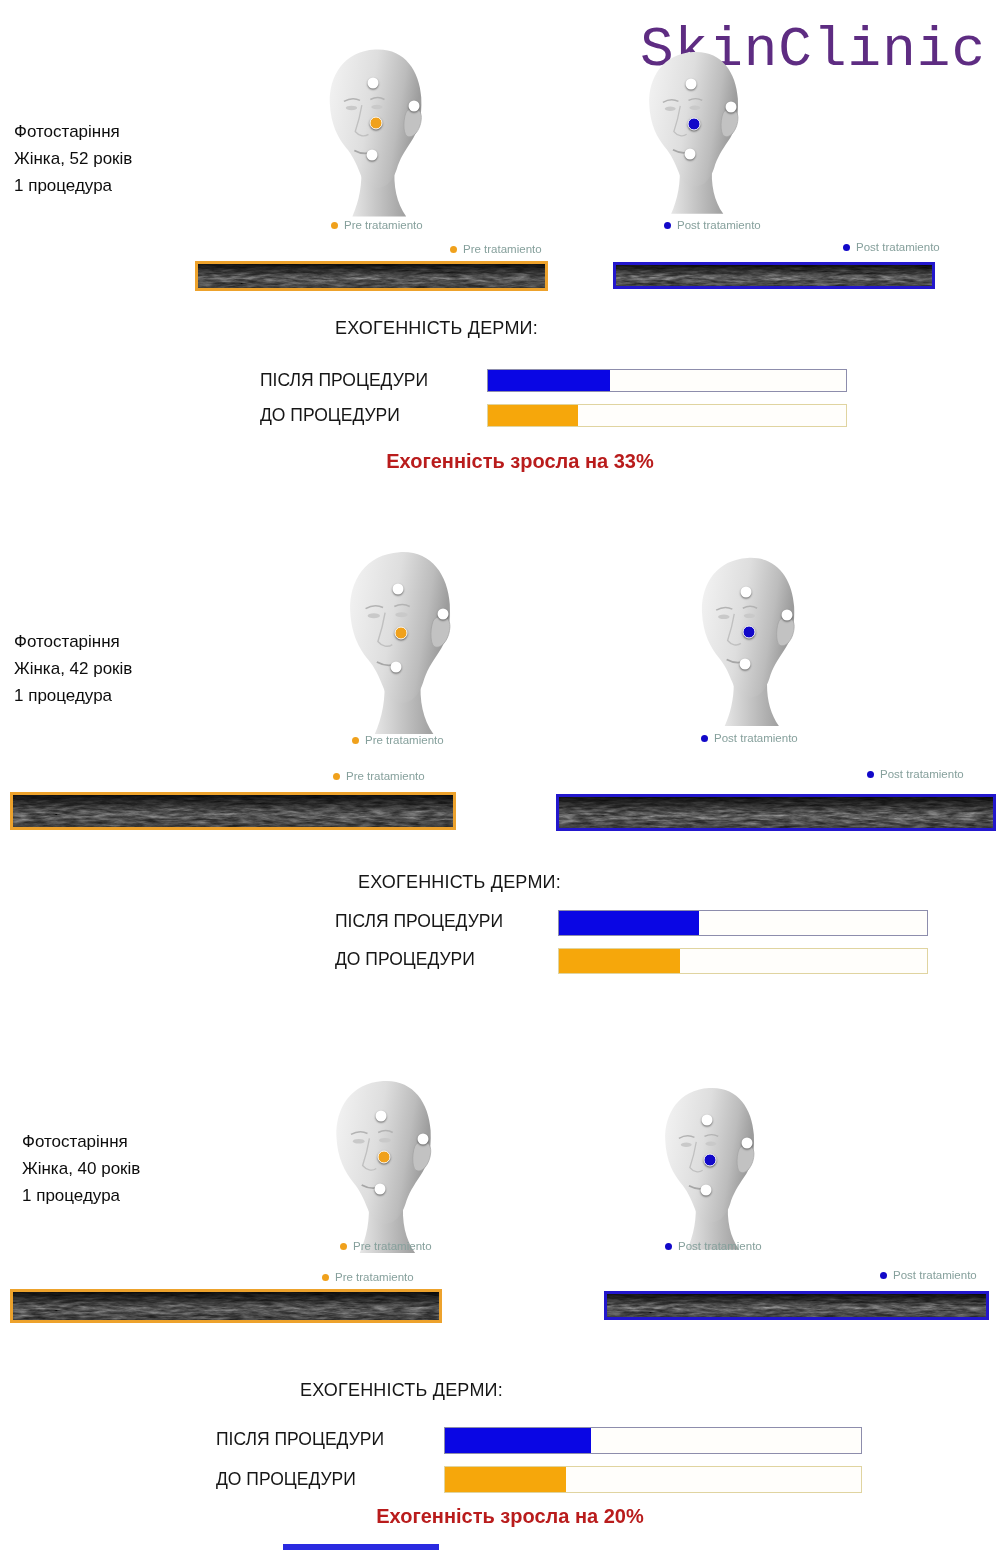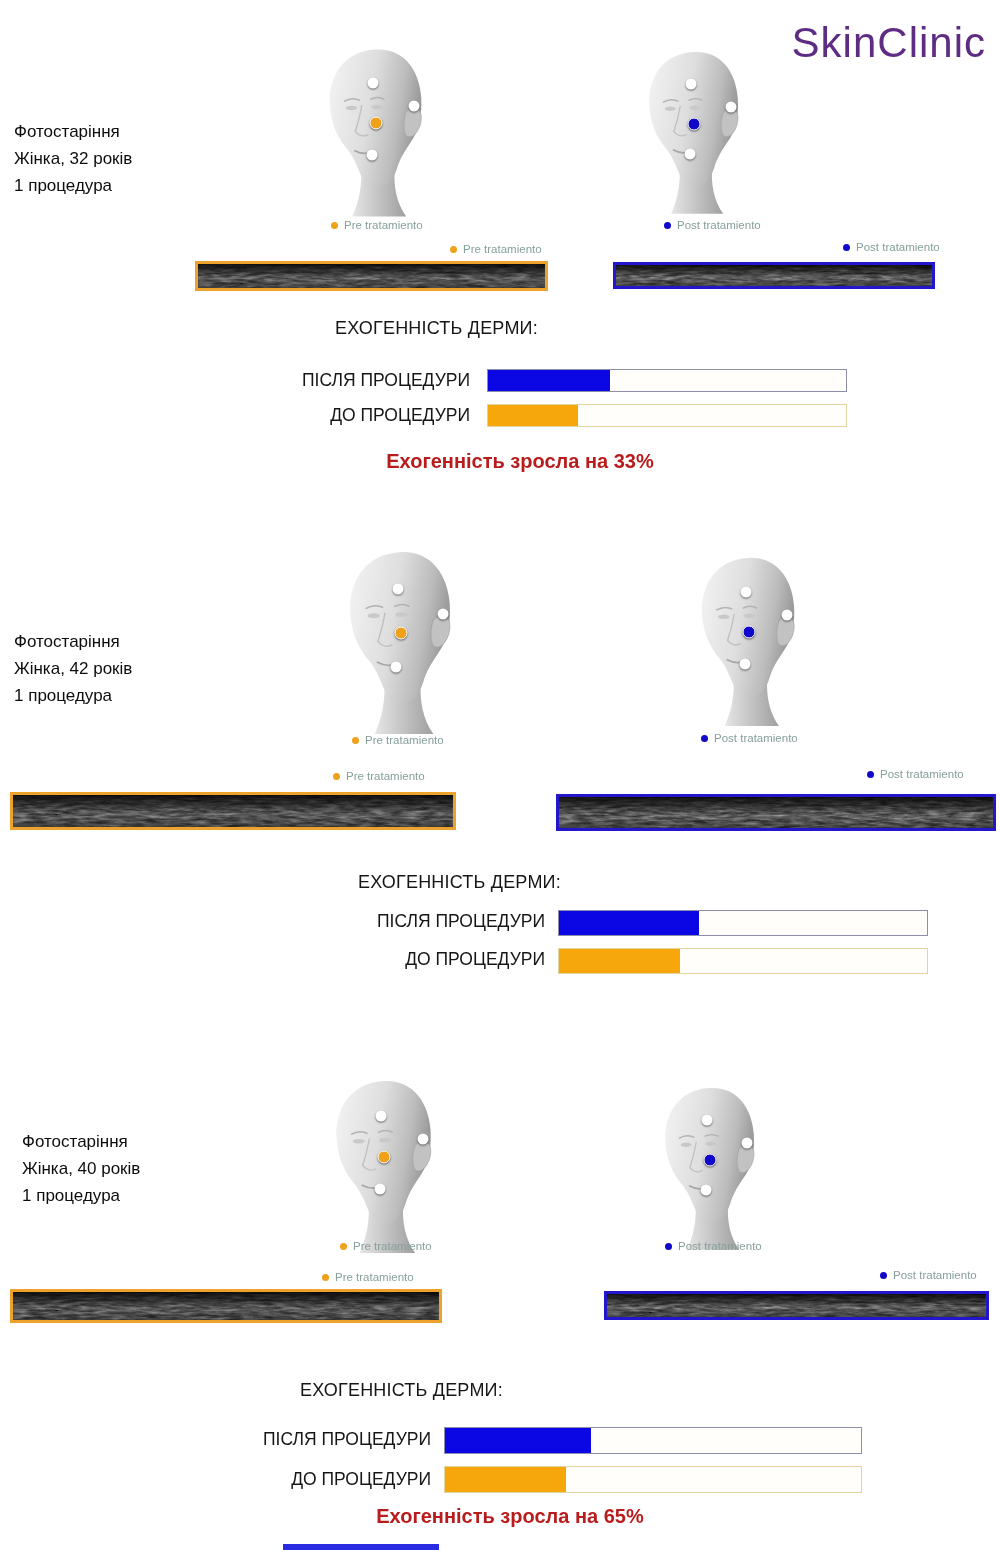--- a/index.html
+++ b/index.html
@@ -6,21 +6,21 @@
   .canvas{position:relative;width:1000px;height:1550px;background:#fff;overflow:hidden;
           font-family:"Liberation Sans",sans-serif;color:#111;}
   .abs{position:absolute;}
 
   
   .brand-left{left:12px;top:18px;display:flex;align-items:center;}
   .brand-nes{font-size:48px;font-weight:700;color:#171717;letter-spacing:-2px;line-height:1;}
   .brand-circle{width:56px;height:56px;border-radius:50%;background:#3db6ce;color:#fff;
                 display:flex;align-items:center;justify-content:center;
                 font-size:30px;font-weight:700;margin-left:3px;}
-  .brand-right{right:14px;top:22px;font-size:42px;color:#5e2c82;letter-spacing:1px;line-height:1;}
+  .brand-right{right:14px;top:22px;font-size:56px;color:#5e2c82;letter-spacing:1px;line-height:1;font-family:Liberation Mono, monospace;}
 
   
   .case-info{font-size:17px;line-height:27px;color:#0d0d0d;white-space:nowrap;}
 
   
   .face{position:absolute;}
   .face svg{width:100%;height:100%;display:block;}
   .dot{position:absolute;width:11px;height:11px;border-radius:50%;background:#fff;
        box-shadow:0 1px 2px rgba(0,0,0,.55);transform:translate(-50%,-50%);}
   .dot.pre{background:#f0a11c;border:1.5px solid #fff;}
@@ -34,21 +34,21 @@
   .b.post{background:#1208c9;}
 
   
   .strip{position:absolute;background:#141414;overflow:hidden;box-sizing:border-box;}
   .strip.pre{border:3px solid #eda22c;}
   .strip.post{border:3px solid #2317cd;}
   .strip svg{display:block;width:100%;height:100%;}
 
   
   .echo-h{position:absolute;font-size:18px;color:#161616;letter-spacing:.2px;}
-  .bar-label{position:absolute;font-size:17.5px;color:#161616;text-align:right;white-space:nowrap;}
+  .bar-label{position:absolute;font-size:17.5px;color:#161616;white-space:nowrap;}
   .bar{position:absolute;background:#fffefb;box-sizing:border-box;}
   .bar.after{border:1px solid #8d8dac;}
   .bar.before{border:1px solid #e0d4a0;}
   .fill{height:100%;}
   .fill.after{background:#0a06e4;}
   .fill.before{background:#f6a70b;}
   .result{position:absolute;font-size:20px;font-weight:700;color:#b91c1c;text-align:center;white-space:nowrap;}
   .sliver{position:absolute;background:#2a2ae0;}
 </style>
 </head>
@@ -83,21 +83,21 @@
     </filter>
   </defs>
 </svg>
 
 <div class="canvas">
 
   <div class="abs brand-right">SkinClinic</div>
 
   <div class="abs case-info" style="left:14px;top:118px;">
     <div>Фотостаріння</div>
-    <div>Жінка, 32 років</div>
+    <div>Жінка, 52 років</div>
     <div>1 процедура</div>
   </div>
 
   <div class="face" style="left:310px;top:44px;width:132px;height:176px;">
     <svg viewBox="0 0 140 185">
       <path d="M54,126 C56,148 52,166 45,182 L102,182 C92,168 88,150 90,128 Z" fill="url(#ng)"></path>
       <path d="M69,5 C36,7 20,33 21,62 C22,85 30,99 38,109 C45,117 49,126 53,136 C57,147 63,152 71,152 C81,152 88,144 92,132 C95,121 101,112 107,103 C115,92 119,77 118,56 C116,26 99,3 69,5 Z" fill="url(#hg)"></path>
       <path d="M103,70 C112,64 119,69 118,79 C117,91 109,100 103,97 C98,94 99,75 103,70 Z" fill="#c2c2c2" stroke="#a0a0a0" stroke-width="0.7"></path>
       <path d="M36,60 q9,-5 17,-1" stroke="#b3b3b3" stroke-width="1.6" fill="none"></path>
       <path d="M64,58 q8,-4 15,0" stroke="#b3b3b3" stroke-width="1.6" fill="none"></path>
@@ -333,17 +333,17 @@
 
   <div class="echo-h" style="left:300px;top:1380px;">ЕХОГЕННІСТЬ ДЕРМИ:</div>
   <div class="bar-label" style="left:216px;top:1429px;width:215px;">ПІСЛЯ ПРОЦЕДУРИ</div>
   <div class="bar after" style="left:444px;top:1427px;width:418px;height:27px;">
     <div class="fill after" style="width: 35%;"></div>
   </div>
   <div class="bar-label" style="left:216px;top:1469px;width:215px;">ДО ПРОЦЕДУРИ</div>
   <div class="bar before" style="left:444px;top:1466px;width:418px;height:27px;">
     <div class="fill before" style="width: 29%;"></div>
   </div>
-  <div class="result" style="left:360px;top:1505px;width:300px;">Ехогенність зросла на 65%</div>
+  <div class="result" style="left:360px;top:1505px;width:300px;">Ехогенність зросла на 20%</div>
 
   <div class="sliver" style="left:283px;top:1544px;width:156px;height:6px;"></div>
 
 </div>
 
 </body></html>

